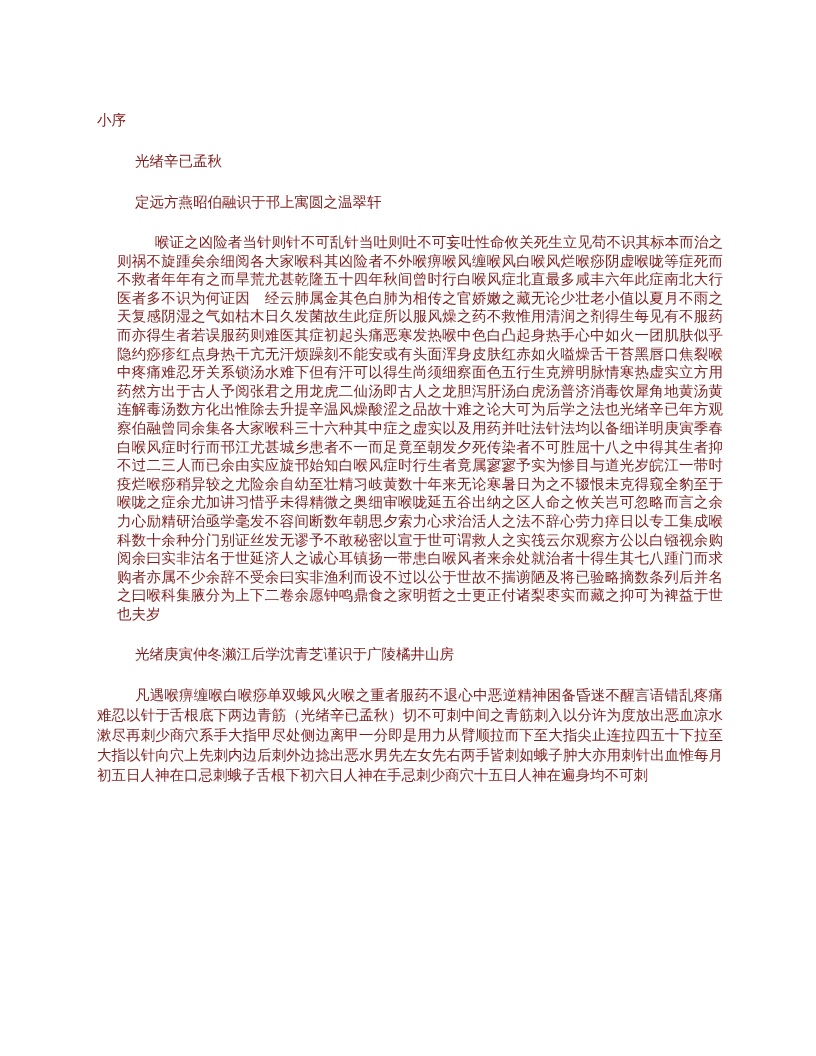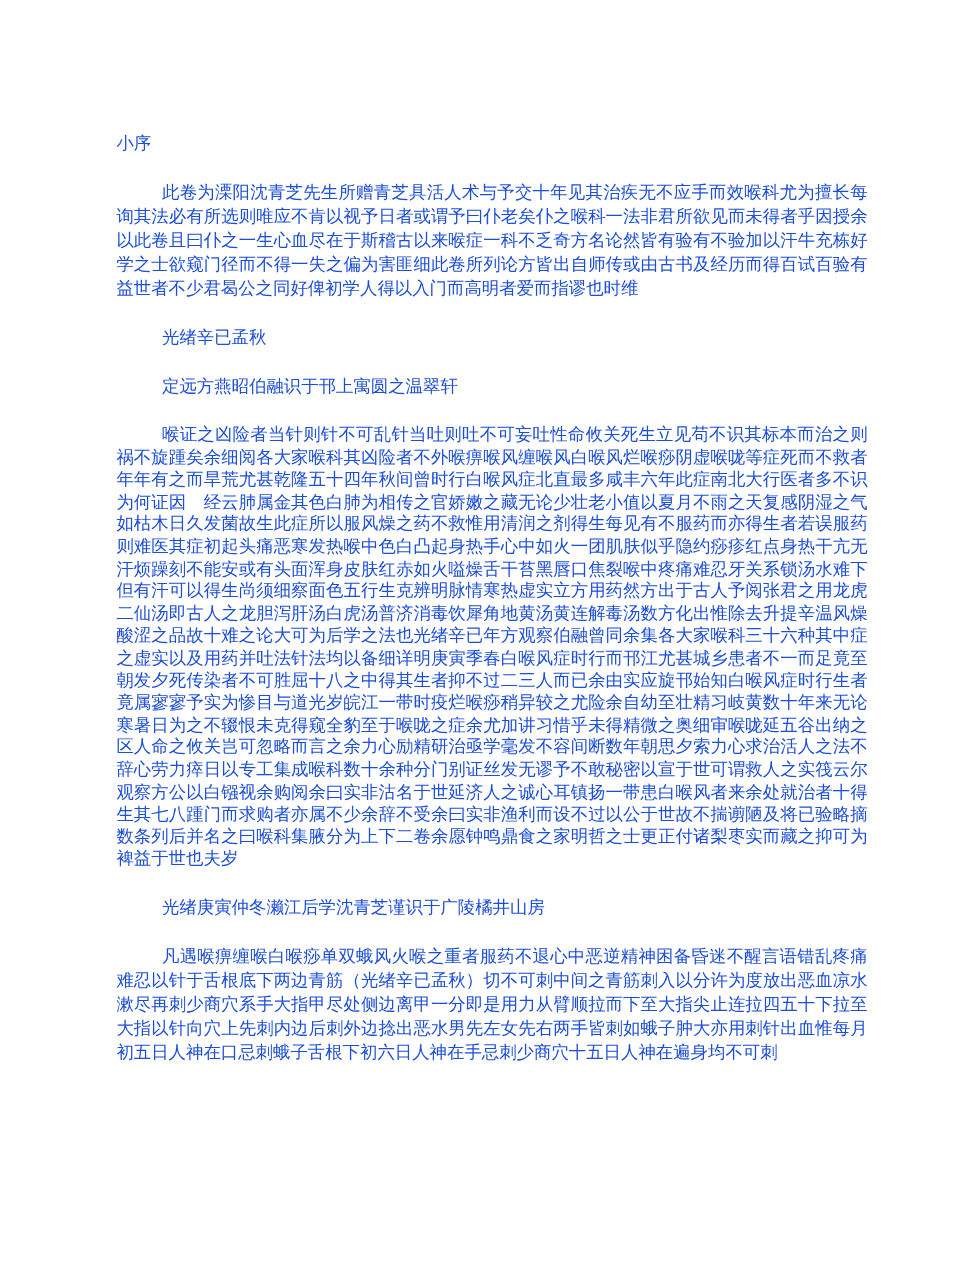--- a/index.html
+++ b/index.html
@@ -13,51 +13,51 @@
     height: 1056px;
     background: #ffffff;
     overflow: hidden;
     font-family: "Liberation Serif", "DejaVu Serif", serif;
   }
   .content {
     position: absolute;
     left: 97px;
     top: 110px;
     width: 626px;
-    color: #1d4ed8;
+    color: #7f1d1d;
     font-size: 14.5px;
   }
   .block {
     margin: 0 0 21px 0;
     line-height: 20px;
   }
   .heading {
     text-align: left;
   }
   .sig {
     padding-left: 38px;
   }
   .para {
     text-align: justify;
     text-indent: 38px;
     word-break: break-all;
   }
   .para-dense {
     line-height: 18.6px;
+    margin-left: 20px;
   }
 </style>
 </head>
 <body>
 
 <div class="page">
   <div class="content">
 
     <div class="block heading">小序</div>
 
-    <div class="block para">此卷为溧阳沈青芝先生所赠青芝具活人术与予交十年见其治疾无不应手而效喉科尤为擅长每询其法必有所选则唯应不肯以视予日者或谓予曰仆老矣仆之喉科一法非君所欲见而未得者乎因授余以此卷且曰仆之一生心血尽在于斯稽古以来喉症一科不乏奇方名论然皆有验有不验加以汗牛充栋好学之士欲窥门径而不得一失之偏为害匪细此卷所列论方皆出自师传或由古书及经历而得百试百验有益世者不少君曷公之同好俾初学人得以入门而高明者爱而指谬也时维</div>
 
     <div class="block sig">光绪辛已孟秋</div>
 
     <div class="block sig">定远方燕昭伯融识于邗上寓圆之温翠轩</div>
 
 
     <div class="block para para-dense">喉证之凶险者当针则针不可乱针当吐则吐不可妄吐性命攸关死生立见苟不识其标本而治之则祸不旋踵矣余细阅各大家喉科其凶险者不外喉痹喉风缠喉风白喉风烂喉痧阴虚喉咙等症死而不救者年年有之而旱荒尤甚乾隆五十四年秋间曾时行白喉风症北直最多咸丰六年此症南北大行医者多不识为何证因　经云肺属金其色白肺为相传之官娇嫩之藏无论少壮老小值以夏月不雨之天复感阴湿之气如枯木日久发菌故生此症所以服风燥之药不救惟用清润之剂得生每见有不服药而亦得生者若误服药则难医其症初起头痛恶寒发热喉中色白凸起身热手心中如火一团肌肤似乎隐约痧疹红点身热干亢无汗烦躁刻不能安或有头面浑身皮肤红赤如火嗌燥舌干苔黑唇口焦裂喉中疼痛难忍牙关系锁汤水难下但有汗可以得生尚须细察面色五行生克辨明脉情寒热虚实立方用药然方出于古人予阅张君之用龙虎二仙汤即古人之龙胆泻肝汤白虎汤普济消毒饮犀角地黄汤黄连解毒汤数方化出惟除去升提辛温风燥酸涩之品故十难之论大可为后学之法也光绪辛已年方观察伯融曾同余集各大家喉科三十六种其中症之虚实以及用药并吐法针法均以备细详明庚寅季春白喉风症时行而邗江尤甚城乡患者不一而足竟至朝发夕死传染者不可胜屈十八之中得其生者抑不过二三人而已余由实应旋邗始知白喉风症时行生者竟属寥寥予实为惨目与道光岁皖江一带时疫烂喉痧稍异较之尤险余自幼至壮精习岐黄数十年来无论寒暑日为之不辍恨未克得窥全豹至于喉咙之症余尤加讲习惜乎未得精微之奥细审喉咙延五谷出纳之区人命之攸关岂可忽略而言之余力心励精研治亟学毫发不容间断数年朝思夕索力心求治活人之法不辞心劳力瘁日以专工集成喉科数十余种分门别证丝发无谬予不敢秘密以宣于世可谓救人之实筏云尔观察方公以白镪视余购阅余曰实非沽名于世延济人之诚心耳镇扬一带患白喉风者来余处就治者十得生其七八踵门而求购者亦属不少余辞不受余曰实非渔利而设不过以公于世故不揣谫陋及将已验略摘数条列后并名之曰喉科集腋分为上下二卷余愿钟鸣鼎食之家明哲之士更正付诸梨枣实而藏之抑可为裨益于世也夫岁</div>
 
     <div class="block sig">光绪庚寅仲冬濑江后学沈青芝谨识于广陵橘井山房</div>
 

